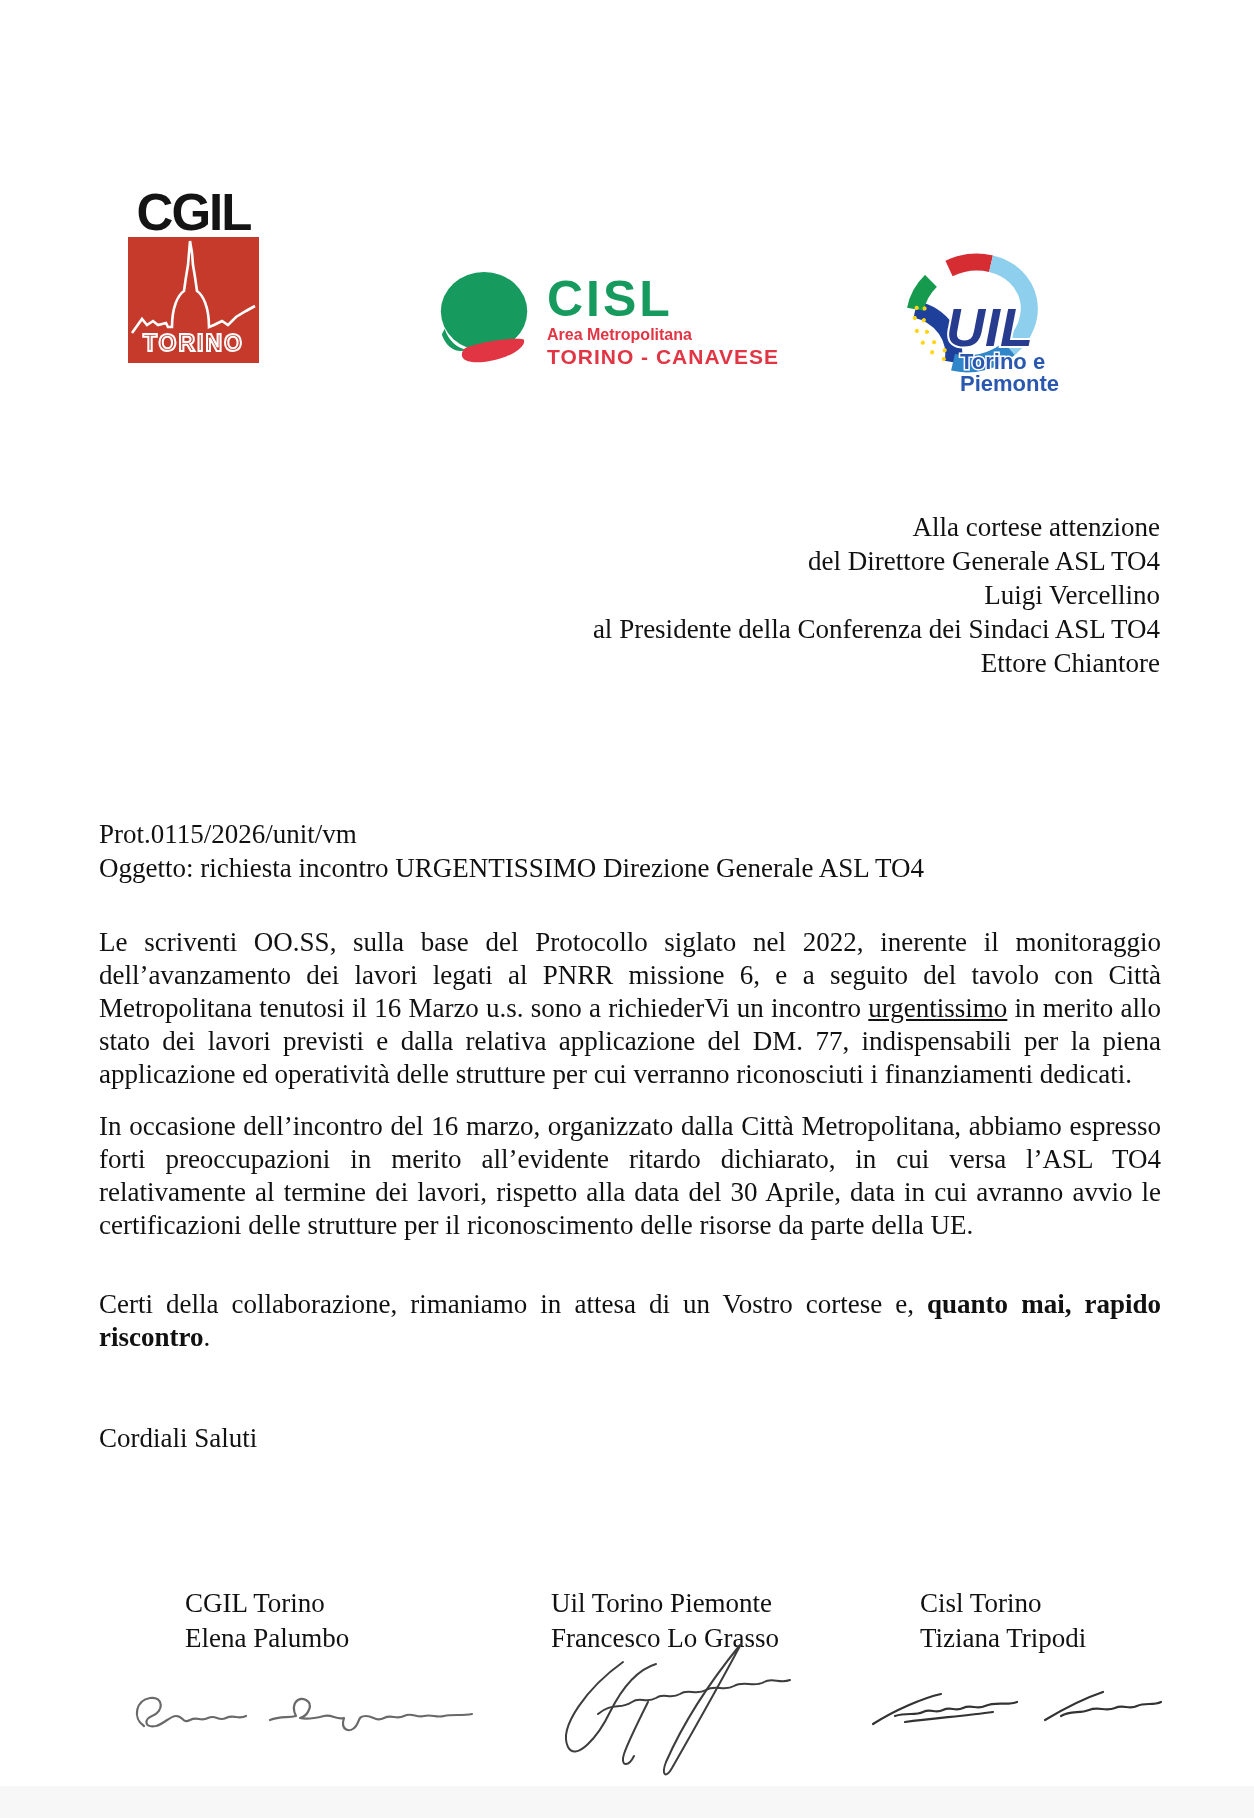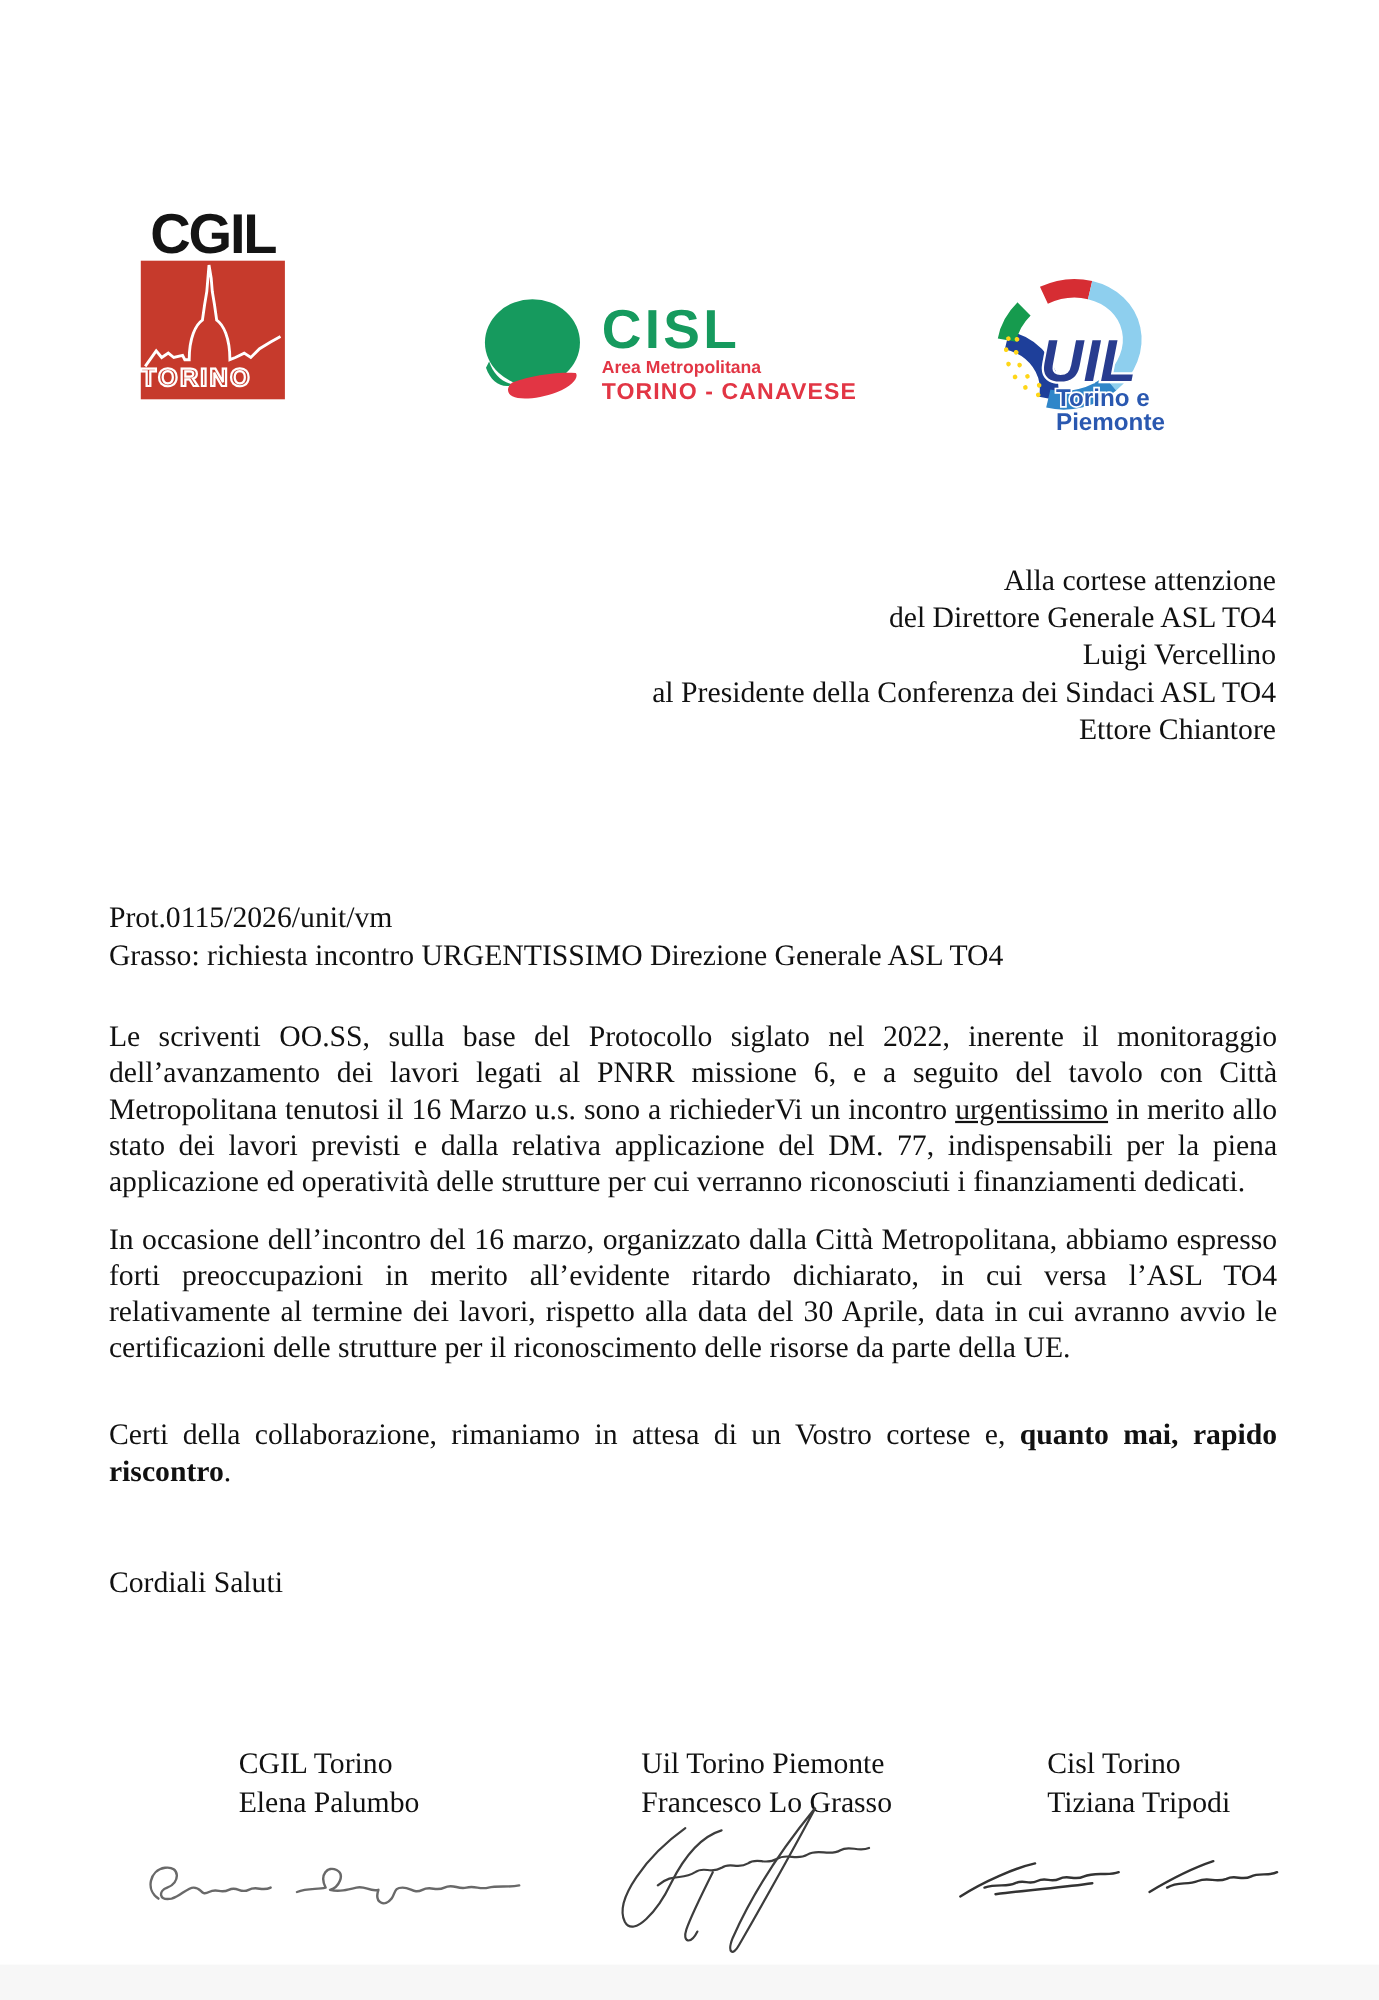--- a/index.html
+++ b/index.html
@@ -11,40 +11,40 @@
   
   .cgil{left:128px;top:190px;width:131px;}
   .cgil-word{
     font-family:"Liberation Sans","DejaVu Sans",sans-serif;
     font-weight:900;font-size:51px;line-height:46px;letter-spacing:-2px;
     color:#141414;text-align:center;
   }
   .cgil-box{position:relative;width:131px;height:126px;background:#c63a2c;margin-top:1px;}
   .cgil-box svg{position:absolute;left:0;top:0;}
   .cgil-city{
-    position:absolute;left:0;right:0;bottom:6px;
+    position:absolute;left:0;right:0;bottom:6px;text-align:center;
     font-family:"Liberation Sans","DejaVu Sans",sans-serif;
     font-weight:900;font-size:23px;letter-spacing:2px;color:#c63a2c;
     -webkit-text-stroke:2px #ffffff;
   }
   
   .cisl{left:437px;top:271px;display:flex;gap:14px;align-items:flex-start;}
   .cisl-text{font-family:"Liberation Sans","DejaVu Sans",sans-serif;padding-top:6px;}
   .cisl-word{font-weight:700;font-size:50px;line-height:44px;letter-spacing:3px;color:#169a5e;}
   .cisl-sub1{font-weight:700;font-size:16px;line-height:22px;color:#e23544;margin-top:3px;}
   .cisl-sub2{font-weight:700;font-size:21px;line-height:22px;color:#e23544;letter-spacing:1px;}
   
   .uil{left:894px;top:236px;}
   
   .recipient{right:94px;top:510px;text-align:right;font-size:27px;line-height:34px;}
   .refblock{left:99px;font-size:27px;line-height:32px;}
   .para{left:99px;width:1062px;font-size:27px;line-height:33px;text-align:justify;margin:0;}
   .bold-ul{font-weight:normal;text-decoration:underline;}
   .bold{font-weight:bold;}
-  .sigcol{font-size:27px;line-height:35px;margin-left:32px;}
+  .sigcol{font-size:27px;line-height:35px;}
   .footer-strip{left:0;bottom:0;width:100%;height:32px;background:#f7f7f7;}
   .sig path{fill:none;stroke-linecap:round;stroke-linejoin:round;}
 </style>
 </head>
 <body>
 
 <div class="page">
 
   <div class="abs cgil">
     <div class="cgil-word">CGIL</div>
@@ -105,21 +105,21 @@
 
   <div class="abs recipient">
     <div>Alla cortese attenzione</div>
     <div>del Direttore Generale ASL TO4</div>
     <div>Luigi Vercellino</div>
     <div>al Presidente della Conferenza dei Sindaci ASL TO4</div>
     <div>Ettore Chiantore</div>
   </div>
 
   <div class="abs refblock" style="top:818px;">Prot.0115/2026/unit/vm</div>
-  <div class="abs refblock" style="top:852px;">Grasso: richiesta incontro URGENTISSIMO Direzione Generale ASL TO4</div>
+  <div class="abs refblock" style="top:852px;">Oggetto: richiesta incontro URGENTISSIMO Direzione Generale ASL TO4</div>
 
   <p class="abs para" style="top:926px;"><span>Le scriventi OO.SS, sulla base del Protocollo siglato nel 2022, inerente il monitoraggio dell’avanzamento dei lavori legati al PNRR missione 6, e a seguito del tavolo con Città Metropolitana tenutosi il 16 Marzo u.s. sono a richiederVi un incontro </span><span class="bold-ul">urgentissimo</span><span> in merito allo stato dei lavori previsti e dalla relativa applicazione del DM. 77, indispensabili per la piena applicazione ed operatività delle strutture per cui verranno riconosciuti i finanziamenti dedicati.</span></p>
 
   <p class="abs para" style="top:1110px;">In occasione dell’incontro del 16 marzo, organizzato dalla Città Metropolitana, abbiamo espresso forti preoccupazioni in merito all’evidente ritardo dichiarato, in cui versa l’ASL TO4 relativamente al termine dei lavori, rispetto alla data del 30 Aprile, data in cui avranno avvio le certificazioni delle strutture per il riconoscimento delle risorse da parte della UE.</p>
 
   <p class="abs para" style="top:1288px;"><span>Certi della collaborazione, rimaniamo in attesa di un Vostro cortese e, </span><span class="bold">quanto mai, rapido riscontro</span><span>.</span></p>
 
   <div class="abs refblock" style="top:1390px;margin-top:32px;">Cordiali Saluti</div>
 
   <div class="abs sigcol" style="left:185px;top:1586px;">

